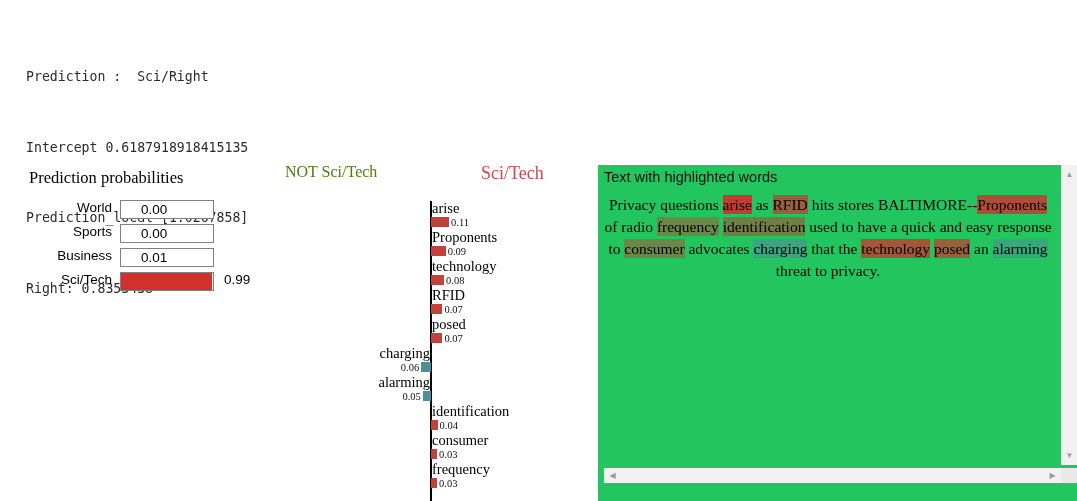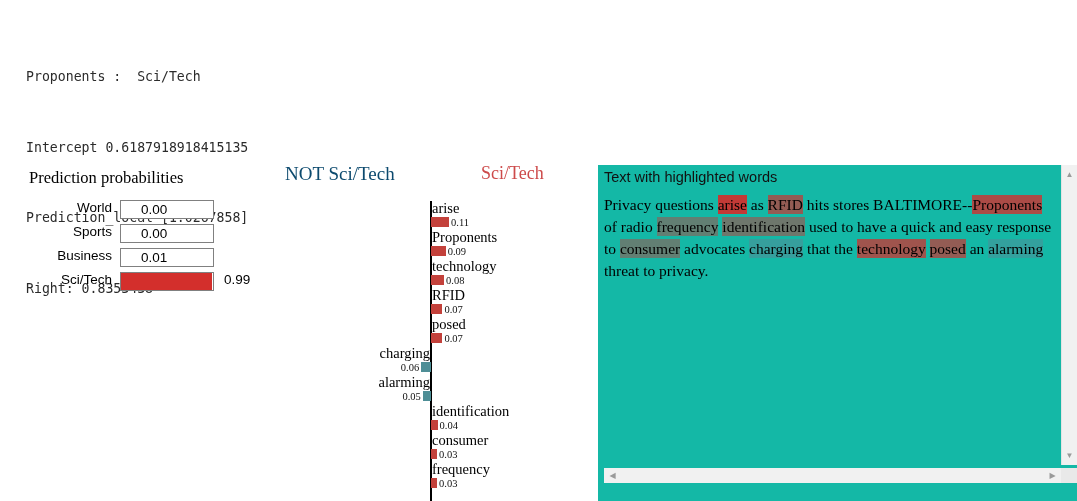--- a/index.html
+++ b/index.html
@@ -102,22 +102,22 @@
   }
   #chart-head {
     position: relative;
     height: 30px;
   }
   #lbl-not {
     position: absolute;
     left: 15px;
     top: 0px;
     font-family: "Liberation Serif", serif;
-    font-size: 19px;
-    color: #0c4a6e;
+    font-size: 16px;
+    color: #4d7c0f;
     white-space: nowrap;
   }
   #lbl-pos {
     position: absolute;
     left: 211px;
     top: 0px;
     font-family: "Liberation Serif", serif;
     font-size: 18px;
     color: #cd4a4a;
     white-space: nowrap;
@@ -171,21 +171,22 @@
   }
 
   
   #text-panel {
     position: absolute;
     left: 598px;
     top: 165px;
     width: 479px;
     height: 336px;
     overflow: hidden;
-    background: #14b8a6;
+    background: #22c55e;
+    text-align: center;
   }
   #text-title {
     position: absolute;
     left: 6px;
     top: 4px;
     font-family: "Liberation Sans", sans-serif;
     font-size: 14.5px;
     color: #111;
     white-space: nowrap;
   }
@@ -248,21 +249,21 @@
     bottom: 18px;
     width: 16px;
     height: 15px;
     background: #e9e9e9;
   }
 </style>
 </head>
 <body>
 
 <div id="header-block">
-  <div>Proponents :  Sci/Tech</div>
+  <div>Prediction :  Sci/Right</div>
   <div>Intercept 0.6187918918415135</div>
   <div>Prediction_local [1.0267858]</div>
   <div>Right: 0.8353438</div>
 </div>
 
 <div id="prob-panel">
   <div id="prob-title">Prediction probabilities</div>
   <div id="prob-rows">
       <div class="prob-row">
         <div class="prob-label">World</div>

